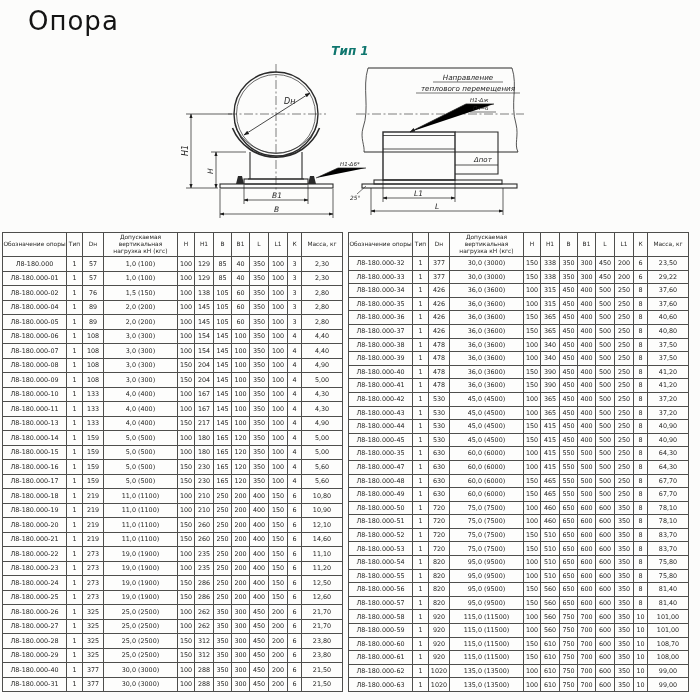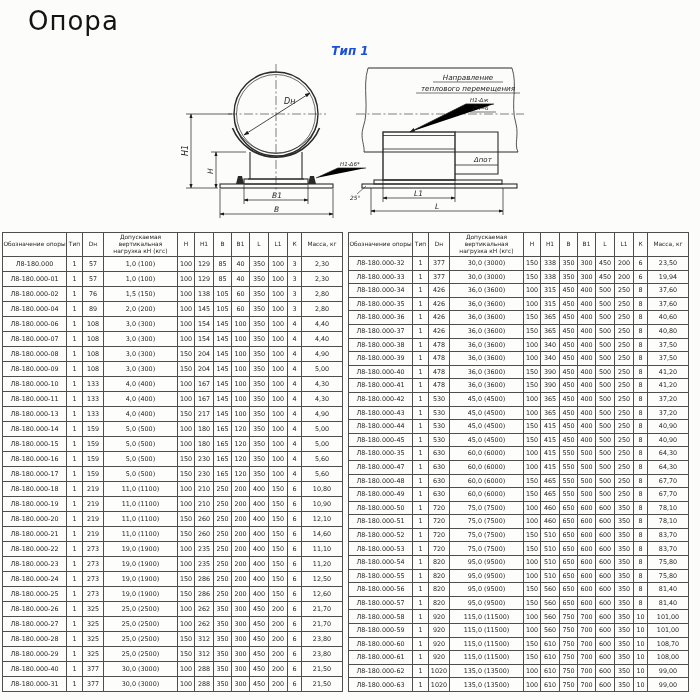--- a/index.html
+++ b/index.html
@@ -2,21 +2,21 @@
 <html><head>
 <meta charset="utf-8">
 <style>
   html,body{margin:0;padding:0;}
   body{background:#e8e8e6;}
   .page{position:relative;width:700px;height:700px;background:#fcfcfb;overflow:hidden;
         font-family:"DejaVu Sans","Liberation Sans",sans-serif;color:#1e1e1e;}
   .title{position:absolute;top:6px;left:0;width:700px;text-align:left;
          font-size:26px;font-weight:400;letter-spacing:1px;color:#141414;margin-left:28px;}
   .subtitle{position:absolute;top:44px;left:0;width:700px;text-align:center;
-            font-size:12px;font-weight:700;font-style:italic;color:#1d4ed8;}
+            font-size:12px;font-weight:700;font-style:italic;color:#0f766e;}
   .drawing{position:absolute;left:158px;top:52px;}
   svg text{font-family:"DejaVu Sans","Liberation Sans",sans-serif;fill:#1c1c1c;}
   .tables{position:absolute;top:232px;left:2px;width:696px;display:flex;gap:5px;}
   table{border-collapse:collapse;table-layout:fixed;width:282px;background:#fdfdfc;}
   th,td{border:1px solid #4e4e4c;text-align:center;vertical-align:middle;
         padding:0;overflow:hidden;white-space:nowrap;color:#262624;}
   th{height:23px;font-size:5.9px;font-weight:400;white-space:normal;line-height:1.15;}
   td{height:12.6px;font-size:6.4px;line-height:1;}
   .c-des{width:64px;}.c-tip{width:16px;}.c-dn{width:21px;}.c-load{width:74px;}
   .c-h{width:17px;}.c-h1{width:19px;}.c-b{width:18px;}.c-b1{width:18px;}
@@ -230,20 +230,34 @@
             <td>100</td>
             <td>145</td>
             <td>105</td>
             <td>60</td>
             <td>350</td>
             <td>100</td>
             <td>3</td>
             <td>2,80</td>
           </tr>
           <tr>
+            <td>Л8-180.000-05</td>
+            <td>1</td>
+            <td>89</td>
+            <td>2,0 (200)</td>
+            <td>100</td>
+            <td>145</td>
+            <td>105</td>
+            <td>60</td>
+            <td>350</td>
+            <td>100</td>
+            <td>3</td>
+            <td>2,80</td>
+          </tr>
+          <tr>
             <td>Л8-180.000-06</td>
             <td>1</td>
             <td>108</td>
             <td>3,0 (300)</td>
             <td>100</td>
             <td>154</td>
             <td>145</td>
             <td>100</td>
             <td>350</td>
             <td>100</td>
@@ -640,21 +654,21 @@
             <td>1</td>
             <td>377</td>
             <td>30,0 (3000)</td>
             <td>150</td>
             <td>338</td>
             <td>350</td>
             <td>300</td>
             <td>450</td>
             <td>200</td>
             <td>6</td>
-            <td>19,94</td>
+            <td>29,22</td>
           </tr>
           <tr>
             <td>Л8-180.000-34</td>
             <td>1</td>
             <td>426</td>
             <td>36,0 (3600)</td>
             <td>100</td>
             <td>315</td>
             <td>450</td>
             <td>400</td>

